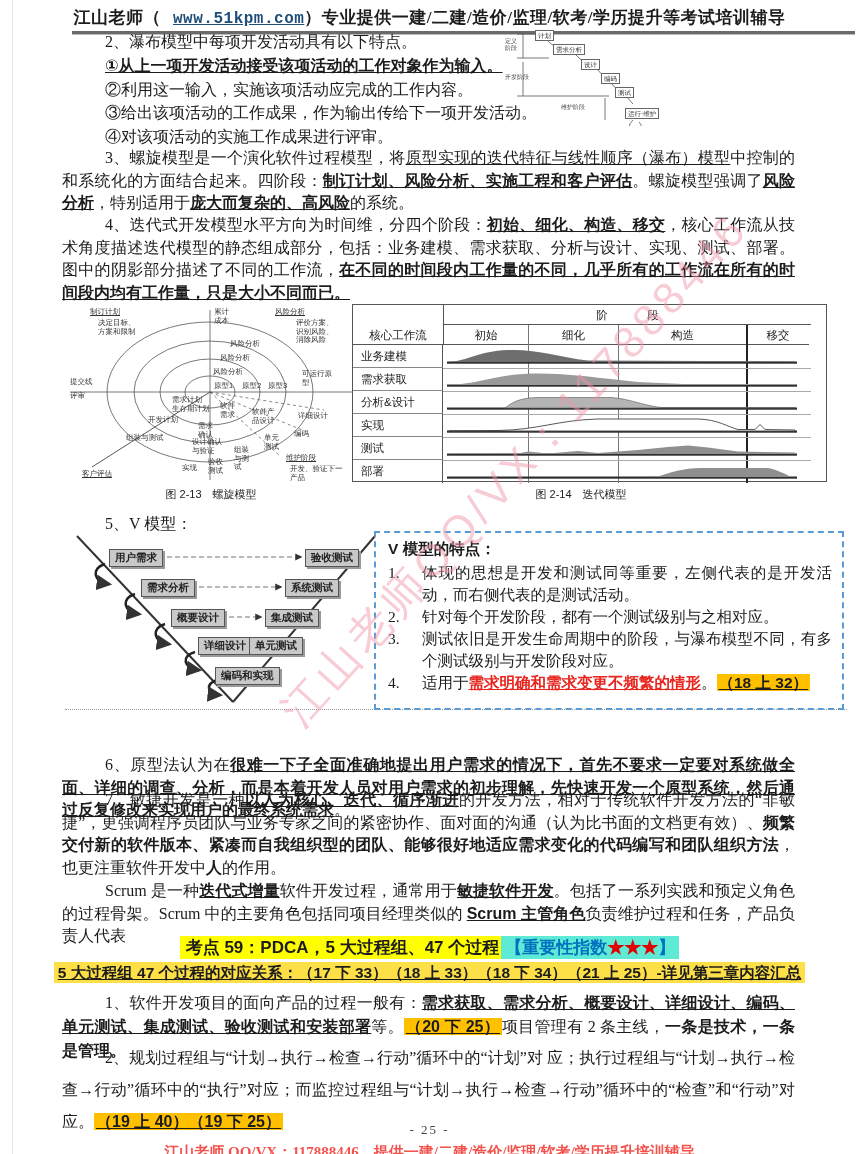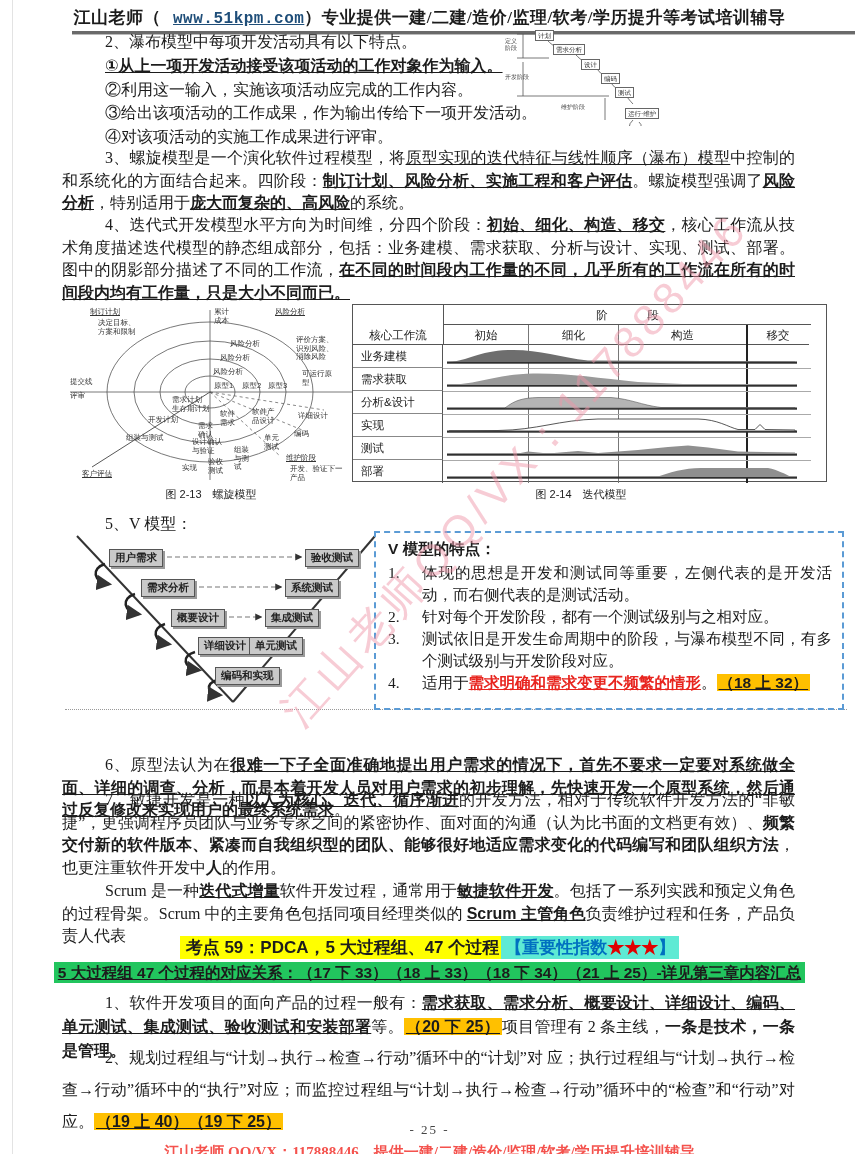--- a/index.html
+++ b/index.html
@@ -70,21 +70,21 @@
   .feat .ftext{flex:1;text-align:justify;}
 
   
   .kd-title{position:absolute;top:936px;left:0;width:100%;text-align:center;font-size:17px;
             font-family:"Liberation Sans",sans-serif;font-weight:bold;}
   .kd-title .yellow{background:#ffff00;padding:2px 2px 2px 6px;}
   .kd-title .green{background:#5eead4;padding:2px 4px;}
   .kd-title .blue{color:#0070c0;}
   .kd-title .stars{color:#e00000;}
   .kd-sub{position:absolute;top:963px;left:0;width:100%;text-align:center;}
-  .kd-sub span{background:#22c55e;font-size:15.5px;font-weight:bold;text-decoration:underline;
+  .kd-sub span{background:#fde047;font-size:15.5px;font-weight:bold;text-decoration:underline;
                font-family:"Liberation Sans",sans-serif;padding:2px 4px;}
 
   
   .pagenum{position:absolute;top:1122px;left:0;width:100%;text-align:center;font-size:13px;color:#444;letter-spacing:2px;}
   .footer-red{position:absolute;top:1143px;left:0;width:100%;text-align:center;font-size:15px;
               color:#f4524d;font-weight:bold;}
 
   .watermark{position:absolute;left:115px;top:440px;width:800px;text-align:center;
              transform:rotate(-48deg);transform-origin:center;font-size:44px;letter-spacing:5px;
              color:rgba(238,148,168,.48);font-family:"Liberation Sans",sans-serif;
@@ -147,32 +147,32 @@
       <ellipse cx="148" cy="88" rx="103" ry="70" fill="none" stroke="#555" stroke-width="0.8"></ellipse>
       <line x1="148" y1="88" x2="245" y2="128" stroke="#555" stroke-width="0.7" stroke-dasharray="3,3"></line>
       <line x1="148" y1="88" x2="262" y2="106" stroke="#555" stroke-width="0.7" stroke-dasharray="3,3"></line>
       <line x1="148" y1="88" x2="218" y2="152" stroke="#555" stroke-width="0.7" stroke-dasharray="3,3"></line>
       <line x1="30" y1="163" x2="148" y2="88" stroke="#444" stroke-width="0.9"></line>
     </svg>
     <span class="slab u" style="left:28px;top:4px">制订计划</span>
     <span class="slab" style="left:36px;top:15px;width:42px">决定目标、方案和限制</span>
     <span class="slab" style="left:152px;top:4px;width:17px">累计成本</span>
     <span class="slab u" style="left:213px;top:4px">风险分析</span>
-    <span class="slab" style="left:234px;top:32px;width:42px">评价方案、识别风险、消除风险</span>
+    <span class="slab" style="left:234px;top:15px;width:42px">评价方案、识别风险、消除风险</span>
     <span class="slab" style="left:168px;top:36px">风险分析</span>
     <span class="slab" style="left:158px;top:50px">风险分析</span>
     <span class="slab" style="left:151px;top:64px">风险分析</span>
     <span class="slab" style="left:8px;top:74px">提交线</span>
     <span class="slab" style="left:8px;top:88px">评审</span>
     <span class="slab" style="left:152px;top:78px">原型1</span>
     <span class="slab" style="left:180px;top:78px">原型2</span>
     <span class="slab" style="left:206px;top:78px">原型3</span>
     <span class="slab" style="left:240px;top:66px;width:30px">可运行原型</span>
     <span class="slab" style="left:110px;top:92px;width:38px">需求计划 生存期计划</span>
-    <span class="slab" style="left:158px;top:106px;width:18px">软件需求</span>
+    <span class="slab" style="left:158px;top:98px;width:18px">软件需求</span>
     <span class="slab" style="left:190px;top:104px;width:28px">软件产品设计</span>
     <span class="slab" style="left:236px;top:108px">详细设计</span>
     <span class="slab" style="left:86px;top:112px">开发计划</span>
     <span class="slab" style="left:136px;top:118px;width:18px">需求确认</span>
     <span class="slab" style="left:64px;top:130px">组装与测试</span>
     <span class="slab" style="left:130px;top:134px;width:36px">设计确认与验证</span>
     <span class="slab" style="left:202px;top:130px;width:18px">单元测试</span>
     <span class="slab" style="left:232px;top:126px">编码</span>
     <span class="slab" style="left:172px;top:142px;width:18px">组装与测试</span>
     <span class="slab" style="left:120px;top:160px">实现</span>

